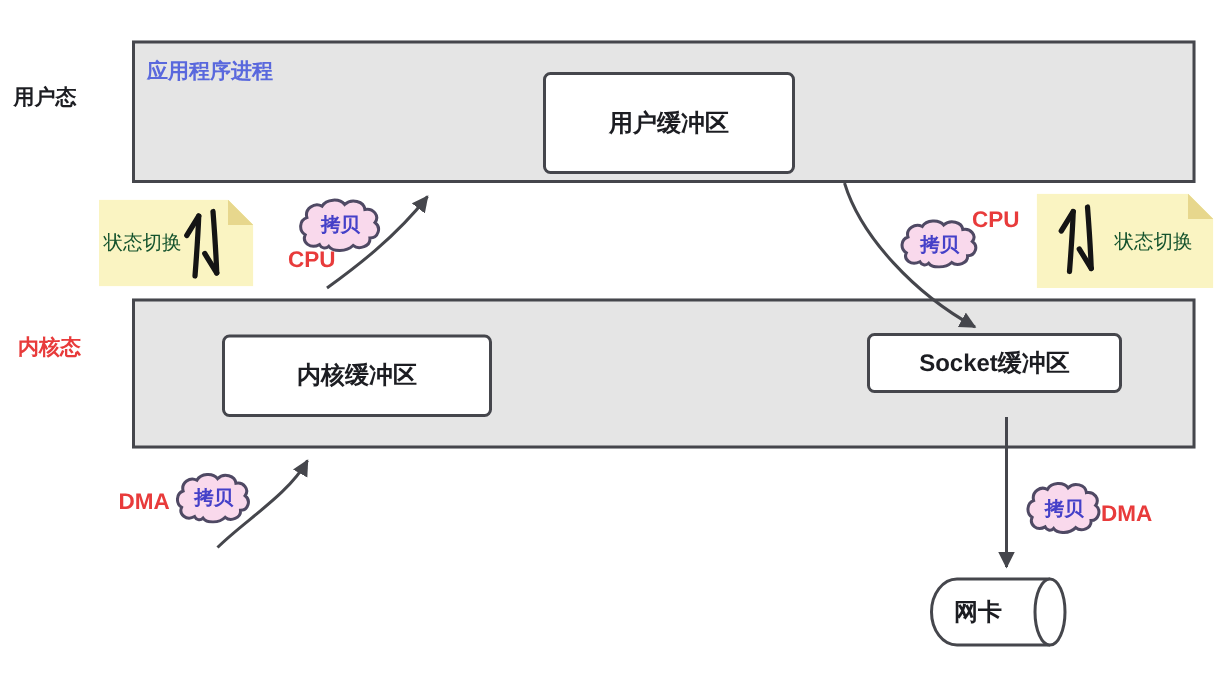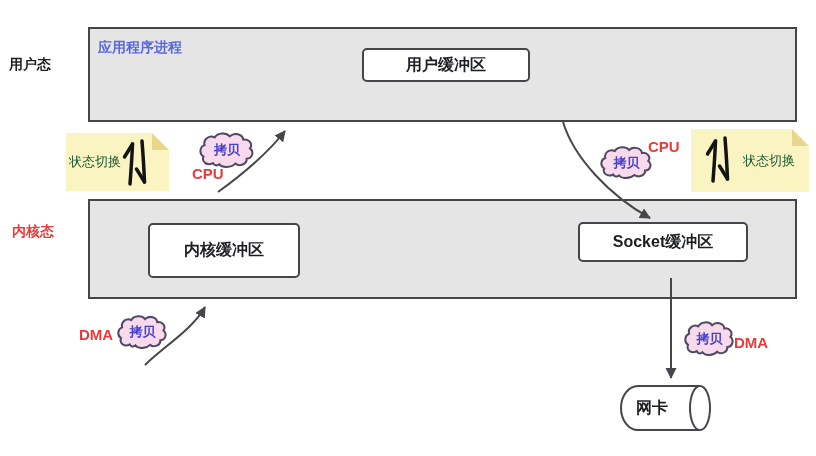--- a/index.html
+++ b/index.html
@@ -50,27 +50,27 @@
 </head>
 <body>
 
 <div class="canvas">
 
   <div class="mode-label" style="left:9px;top:56px">用户态</div>
   <div class="mode-label kernel" style="left:12px;top:223px">内核态</div>
 
   <div class="frame" style="left:88px;top:27px;width:709px;height:95px">
     <div class="frame-title">应用程序进程</div>
-    <div class="node" style="left:272px;top:19px;width:168px;height:34px">
+    <div class="node" style="left:272px;top:19px;width:168px;height:68px">
       <span>用户缓冲区</span>
     </div>
   </div>
 
   <div class="frame" style="left:88px;top:199px;width:709px;height:100px">
-    <div class="node" style="left:58px;top:22px;width:152px;height:55px">
+    <div class="node" style="left:58px;top:22px;width:180px;height:55px">
       <span>内核缓冲区</span>
     </div>
     <div class="node" style="left:488px;top:21px;width:170px;height:40px">
       <span>Socket缓冲区</span>
     </div>
   </div>
 
   <div class="note" style="left:66px;top:133px;width:103px;height:58px">
     <div class="fold"></div>
     <span class="note-label" style="margin-left:3px">状态切换</span>

